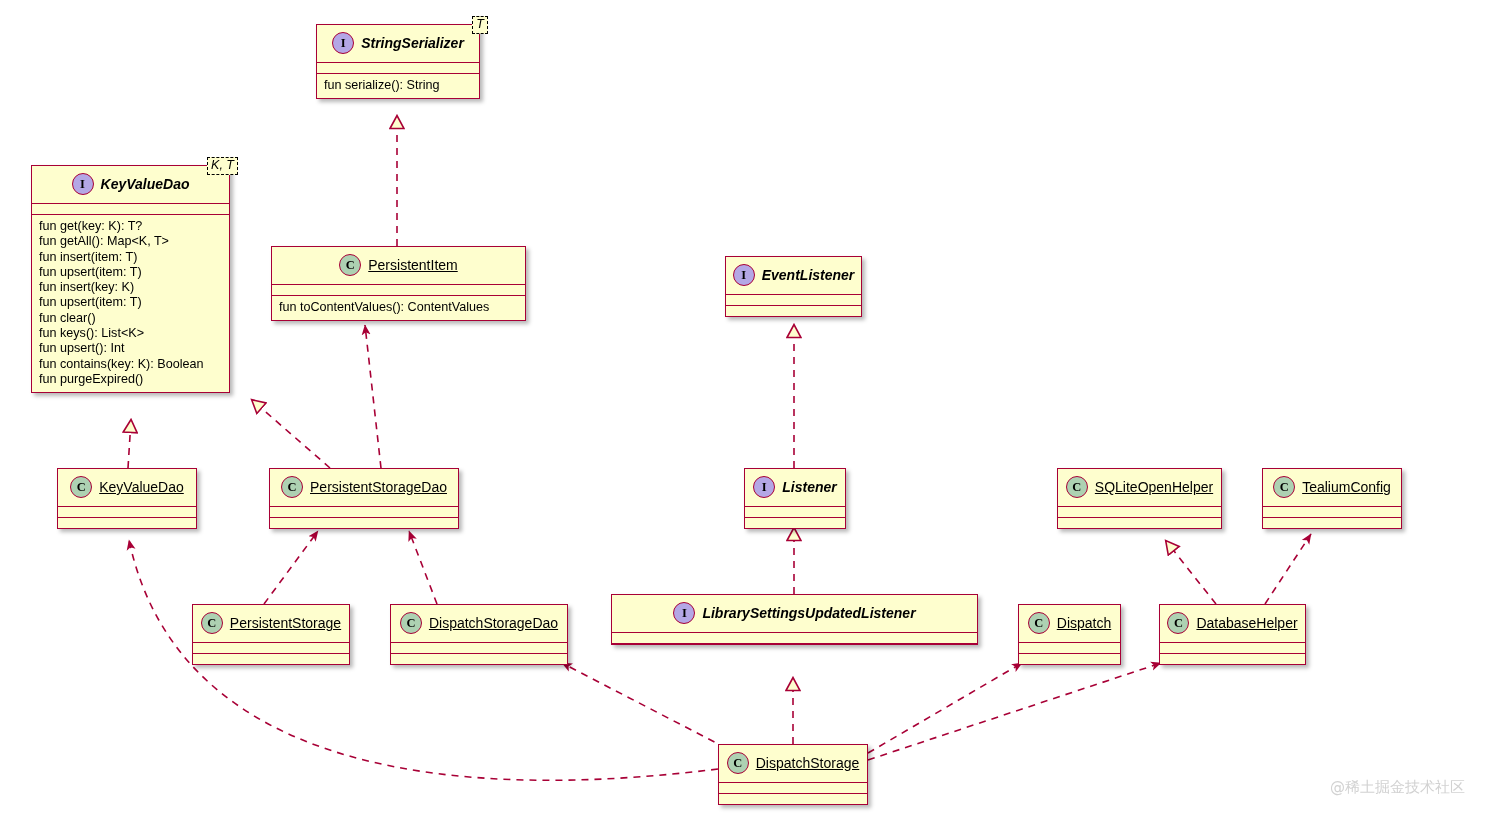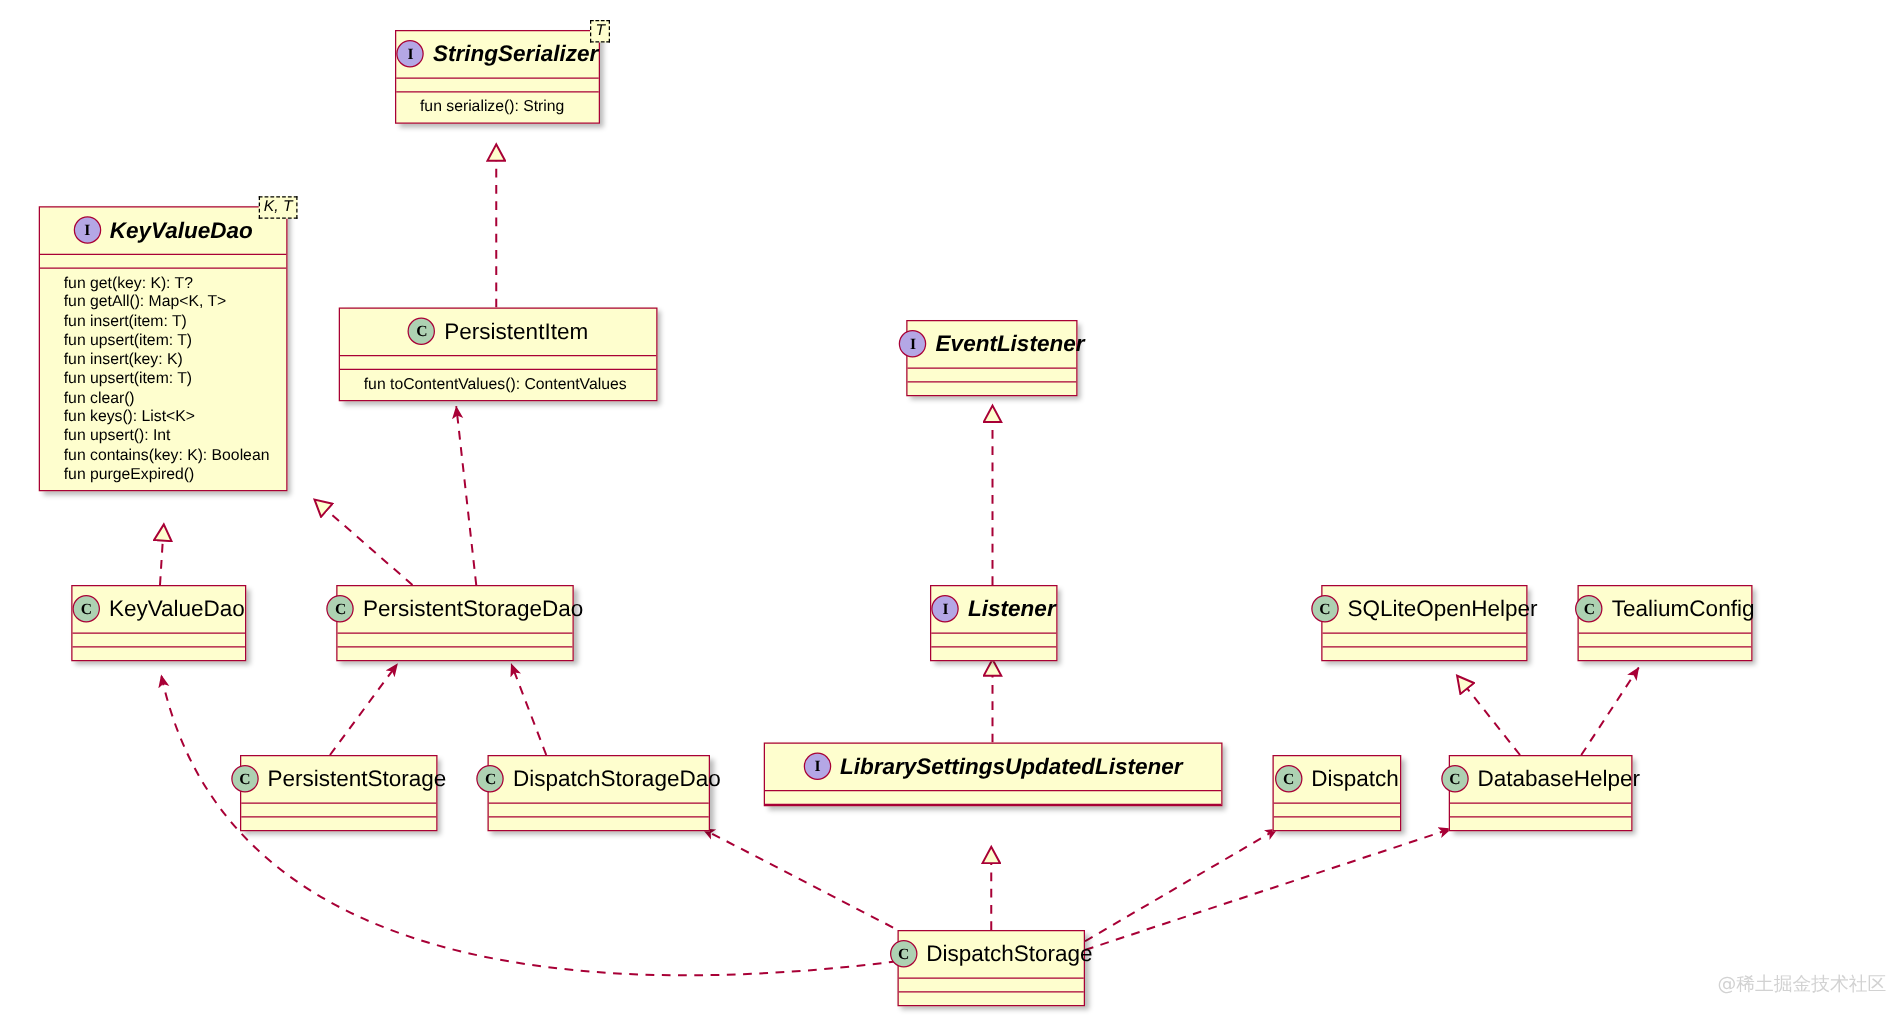--- a/index.html
+++ b/index.html
@@ -36,41 +36,42 @@
   }
   .node-header {
     display: flex;
     align-items: center;
     justify-content: center;
     gap: 7px;
     padding: 7px 12px 8px 12px;
     position: relative;
   }
   .node-title {
-    font-size: 18px;
+    font-size: 14px;
     color: #000000;
     white-space: nowrap;
   }
   .iface .node-title {
     font-style: italic;
     font-weight: bold;
   }
   .cls .node-title {
     font-style: normal;
     font-weight: normal;
+    text-decoration: underline;
   }
   .sep {
     height: 0;
     border-top: 1.5px solid #A80036;
   }
   .empty-band {
     height: 10px;
   }
   .node-members {
-    padding: 4px 7px 5px 19px;
+    padding: 4px 7px 5px 7px;
   }
   .member {
     font-size: 12.6px;
     line-height: 15.3px;
     color: #000000;
     white-space: nowrap;
   }
 
   
   .badge {
@@ -110,21 +111,20 @@
     color: #000000;
     white-space: nowrap;
   }
 
   .watermark {
     position: absolute;
     font-size: 15px;
     color: #D2D2D2;
     white-space: nowrap;
     font-family: "DejaVu Sans", sans-serif;
-    margin-left: 44px;
   }
 </style>
 </head>
 <body>
 
 <div id="canvas">
 
   <svg id="edges" viewBox="0 0 1512 825">
     <defs>
       <marker id="hollow" markerWidth="16" markerHeight="16" refX="13.5" refY="8" orient="auto" markerUnits="userSpaceOnUse">

